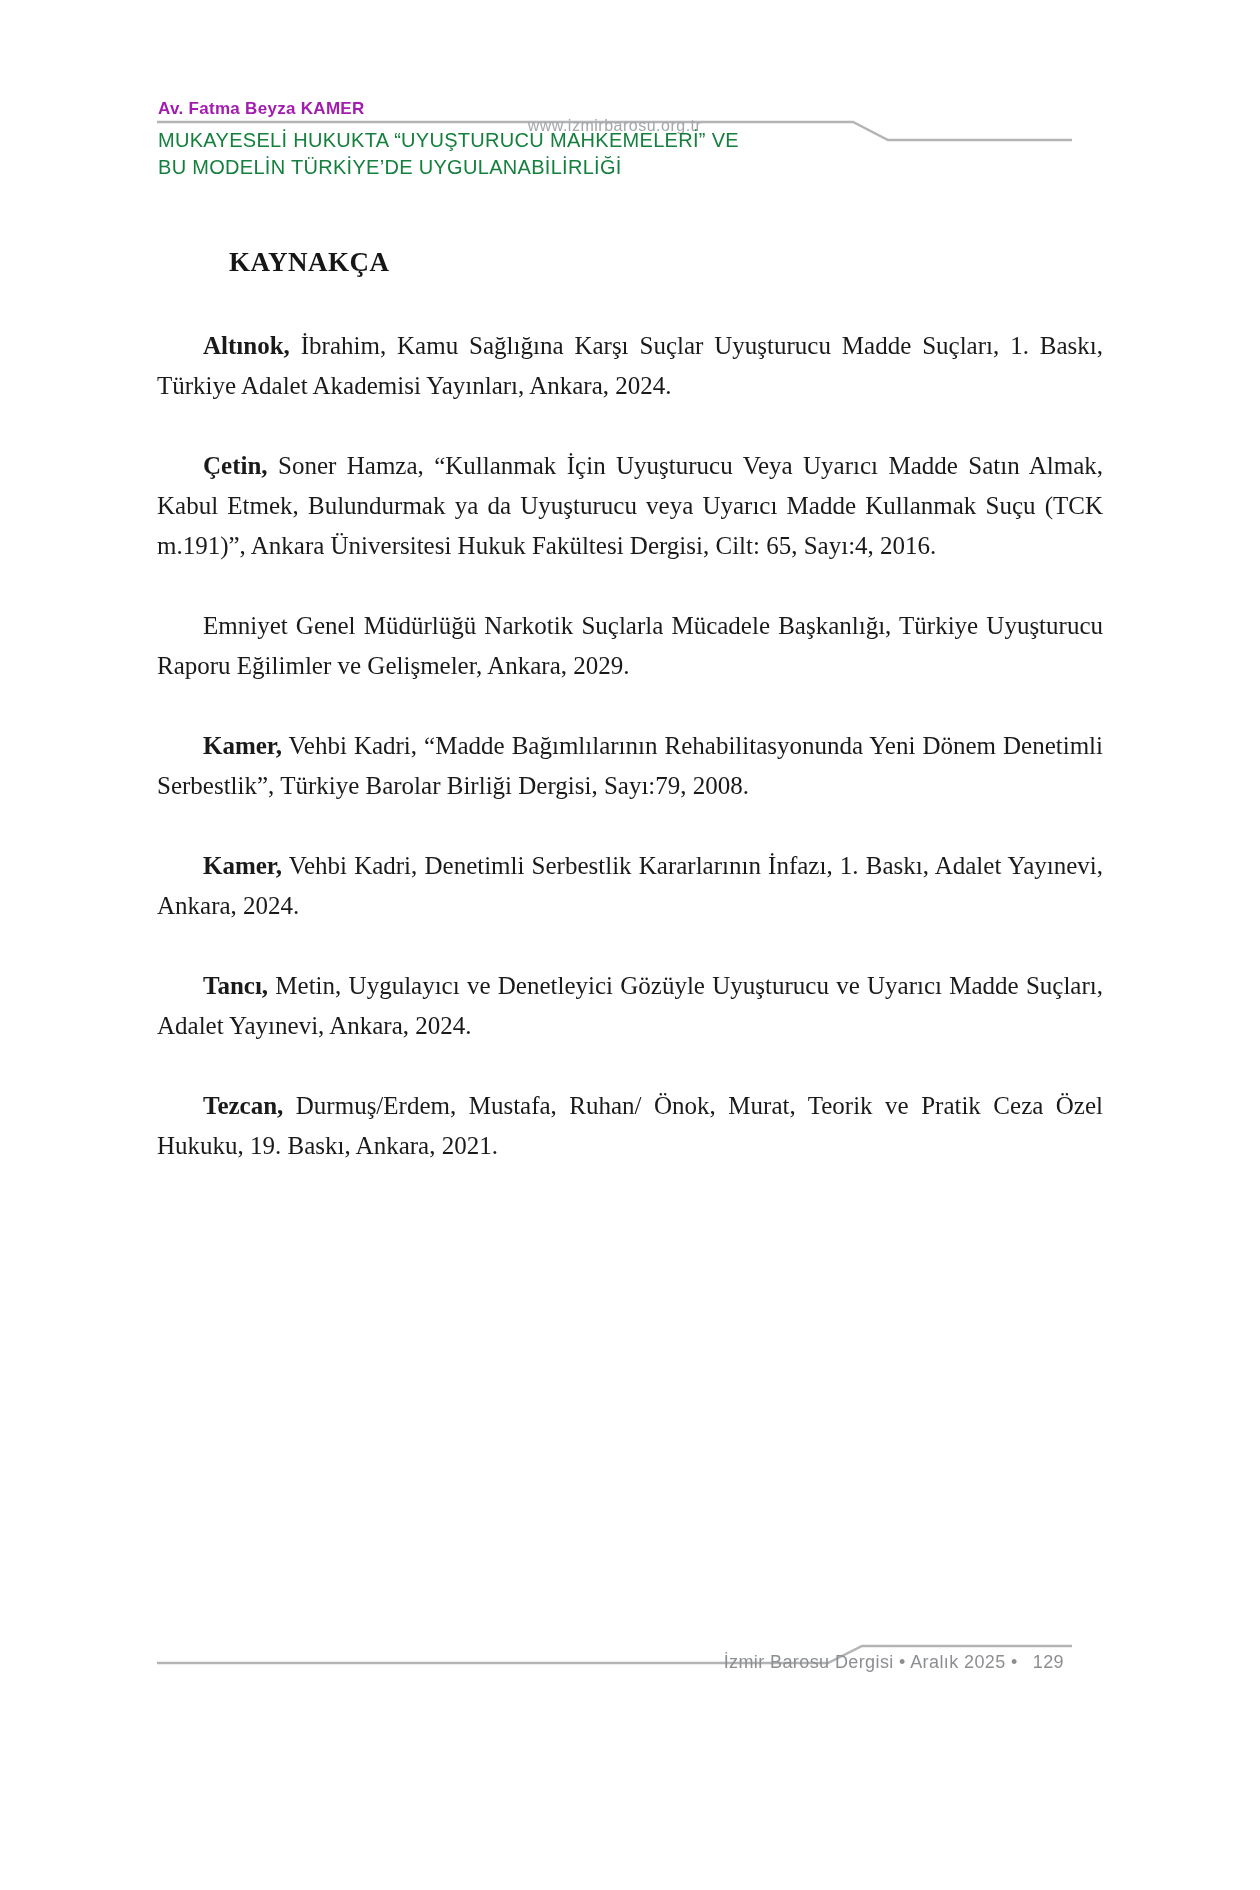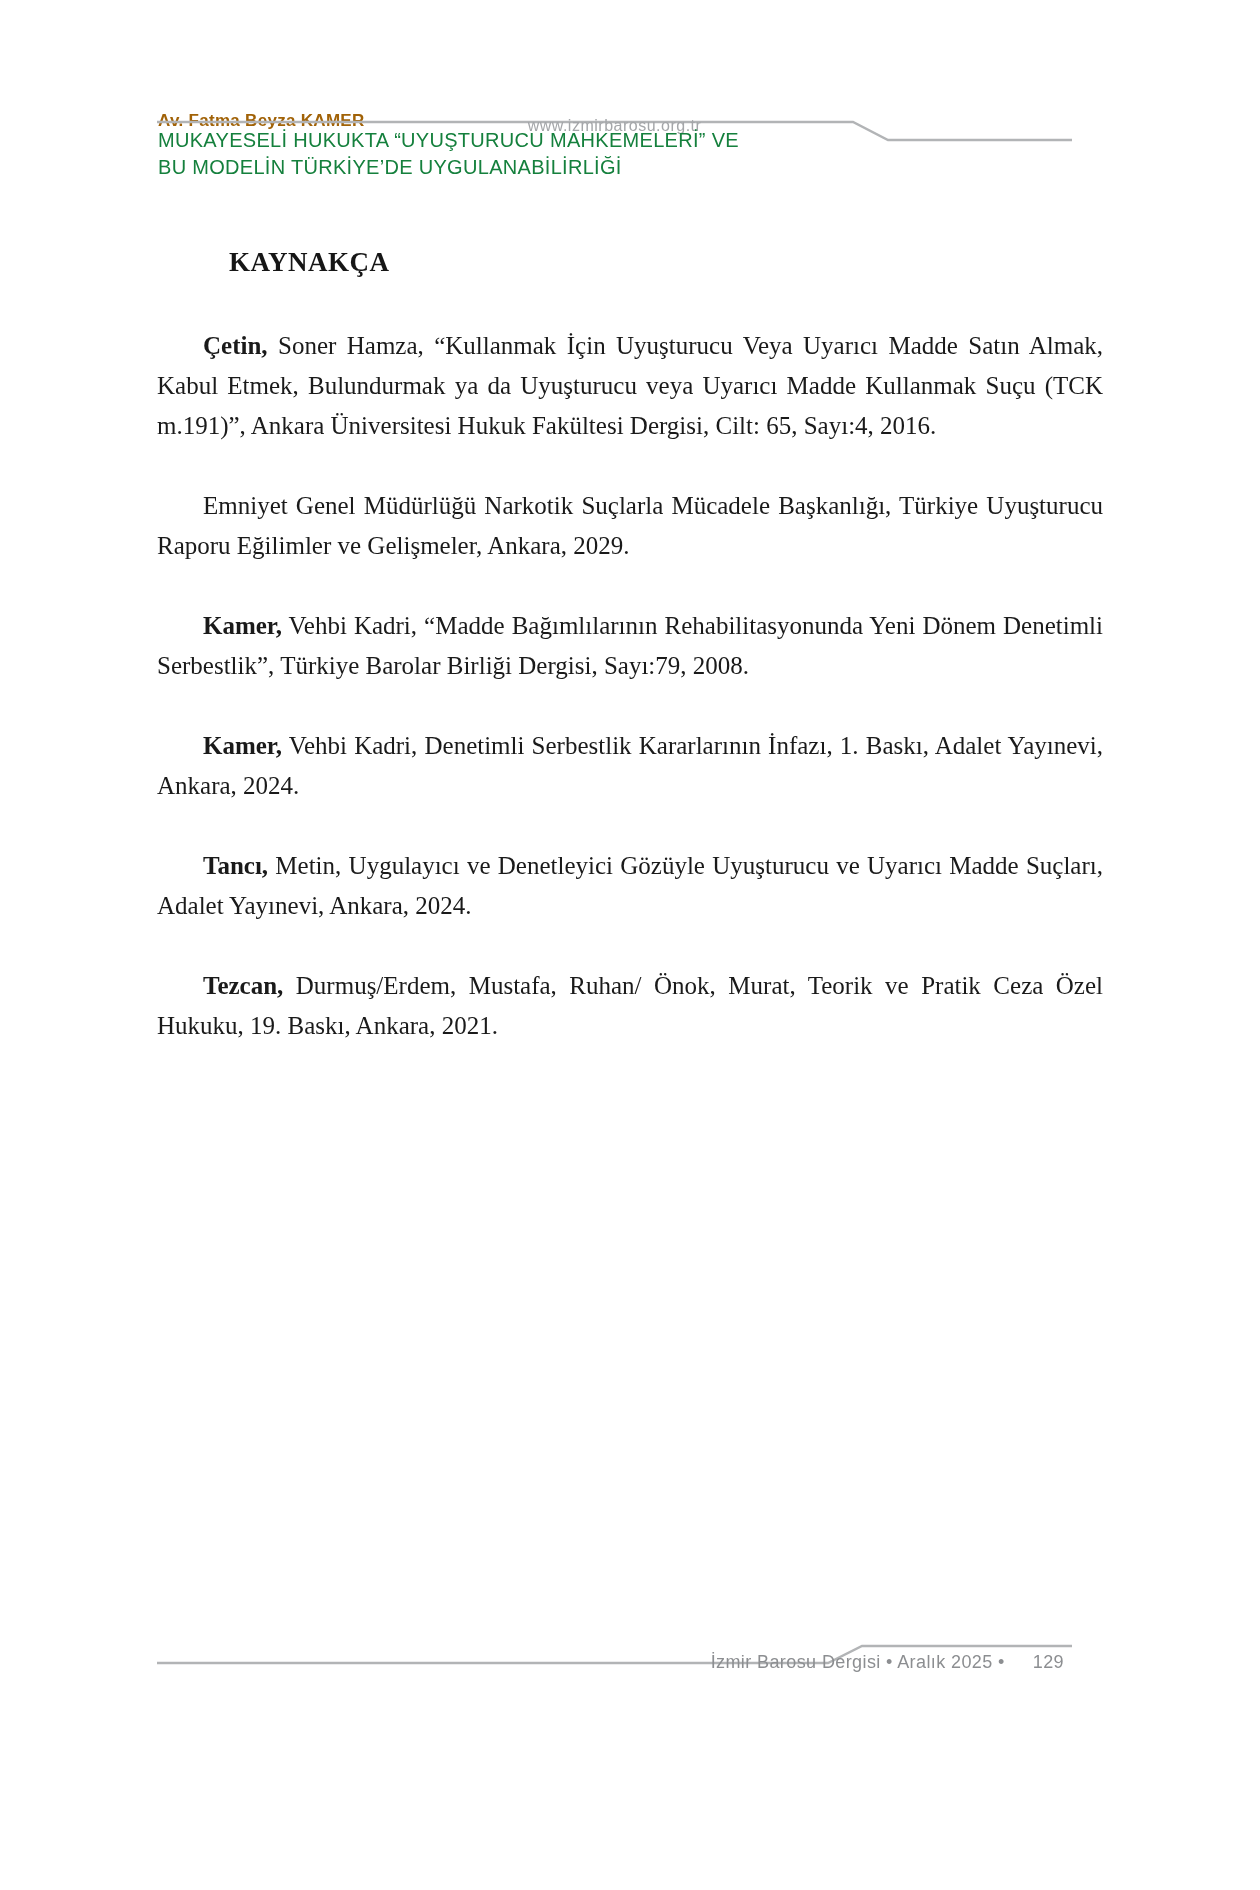--- a/index.html
+++ b/index.html
@@ -12,24 +12,23 @@
     font-family: "Liberation Serif", serif;
   }
 
   
   .author-name {
     position: absolute;
     left: 158px; top: 99px;
     font-family: "Liberation Sans", sans-serif;
     font-weight: bold;
     font-size: 17px;
-    color: #a16207;
+    color: #a21caf;
     letter-spacing: 0.3px;
     white-space: nowrap;
-    margin-top: 12px;
   }
   .header-rule { position: absolute; left: 157px; top: 118px; }
   .site-url {
     position: absolute;
     left: 157px; top: 117px;
     width: 915px;
     text-align: center;
     font-family: "Liberation Sans", sans-serif;
     font-size: 16px;
     color: #a4a6a9;
@@ -73,21 +72,21 @@
   .footer-rule { position: absolute; left: 157px; top: 1643px; }
   .footer-meta {
     position: absolute;
     left: 157px; top: 1652px;
     width: 915px;
     box-sizing: border-box;
     padding-right: 8px;
     display: flex;
     justify-content: flex-end;
     align-items: baseline;
-    gap: 28px;
+    gap: 15px;
     font-family: "Liberation Sans", sans-serif;
     font-size: 18px;
     color: #8c8e91;
     letter-spacing: 0.4px;
     white-space: nowrap;
   }
 </style>
 </head>
 <body>
 
@@ -104,20 +103,23 @@
 
     <div class="doc-title">
       <div>MUKAYESELİ HUKUKTA “UYUŞTURUCU MAHKEMELERİ” VE</div>
       <div>BU MODELİN TÜRKİYE’DE UYGULANABİLİRLİĞİ</div>
     </div>
   </div>
 
   <div class="main">
     <h1 class="heading">KAYNAKÇA</h1>
 
+    <p class="entry">
+      <b>Altınok,</b><span> İbrahim, Kamu Sağlığına Karşı Suçlar Uyuşturucu Madde Suçları, 1. Baskı, Türkiye Adalet Akademisi Yayınları, Ankara, 2024.</span>
+    </p>
     <p class="entry">
       <b>Çetin,</b><span> Soner Hamza, “Kullanmak İçin Uyuşturucu Veya Uyarıcı Madde Satın Almak, Kabul Etmek, Bulundurmak ya da Uyuşturucu veya Uyarıcı Madde Kullanmak Suçu (TCK m.191)”, Ankara Üniversitesi Hukuk Fakültesi Dergisi, Cilt: 65, Sayı:4, 2016.</span>
     </p>
     <p class="entry">
       <b></b><span>Emniyet Genel Müdürlüğü Narkotik Suçlarla Mücadele Başkanlığı, Türkiye Uyuşturucu Raporu Eğilimler ve Gelişmeler, Ankara, 2029.</span>
     </p>
     <p class="entry">
       <b>Kamer,</b><span> Vehbi Kadri, “Madde Bağımlılarının Rehabilitasyonunda Yeni Dönem Denetimli Serbestlik”, Türkiye Barolar Birliği Dergisi, Sayı:79, 2008.</span>
     </p>
     <p class="entry">

